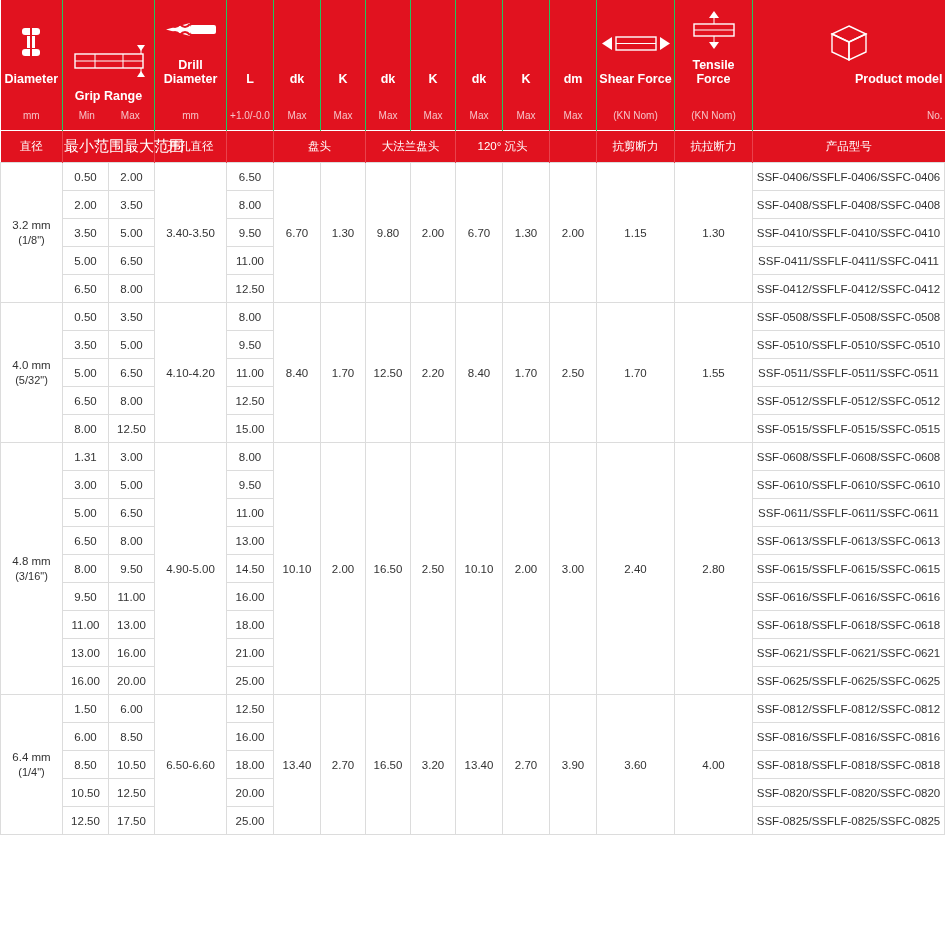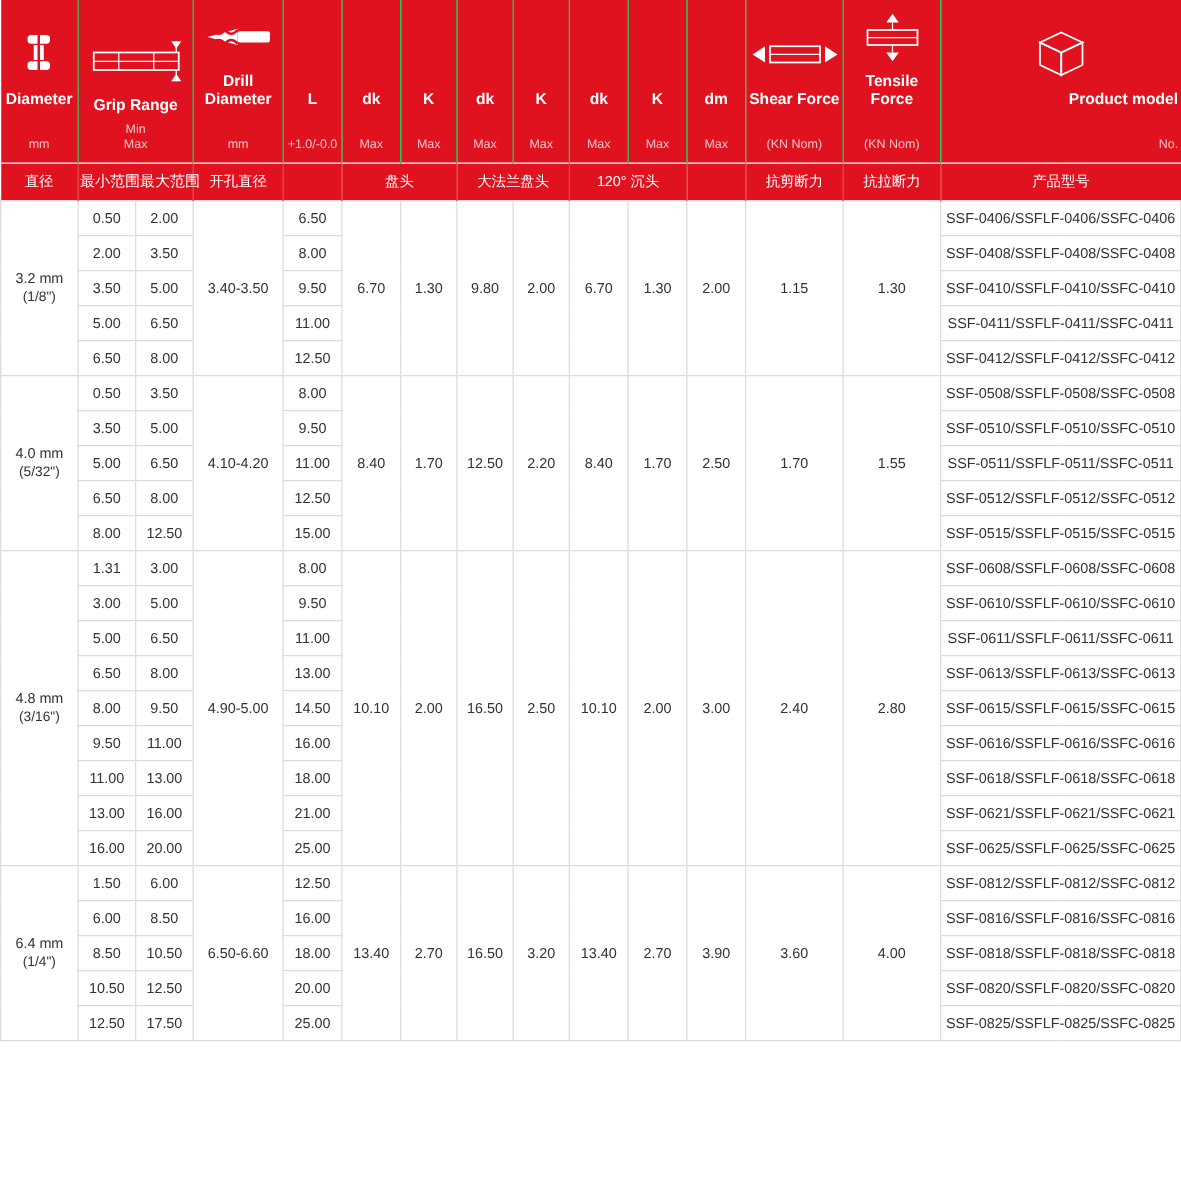--- a/index.html
+++ b/index.html
@@ -46,38 +46,37 @@
     margin-top: 24px;
     line-height: 12px;
   }
   .hdr-sub-pair {
     display: flex;
     font-size: 10px;
     font-weight: normal;
     color: #f6c3c7;
     margin-top: 7px;
     line-height: 12px;
-    flex-direction: column;
   }
   .hdr-sub-pair > span { flex: 1; text-align: center; }
   
   .cn-row td {
     background: #e1121f;
     color: #ffffff;
     font-size: 11.5px;
     text-align: center;
     padding: 6px 1px;
     border-top: 1px solid #ffffff;
     border-right: 1px solid #e8424c;
     white-space: nowrap;
     margin-top: 28px;
   }
   .cn-row td:last-child { border-right: none; }
   .cn-pair { display: flex; }
-  .cn-pair > span { flex: 1; text-align: center; font-size: 12px; font-family: Liberation Serif, serif; }
+  .cn-pair > span { flex: 1; text-align: center; font-size: 15px; font-family: Liberation Serif, serif; }
   
   #spec-table td.body {
     border: 1px solid #dcdcdc;
     font-size: 11.5px;
     text-align: center;
     color: #333;
     padding: 0 2px;
     height: 28px;
     background: #ffffff;
   }

